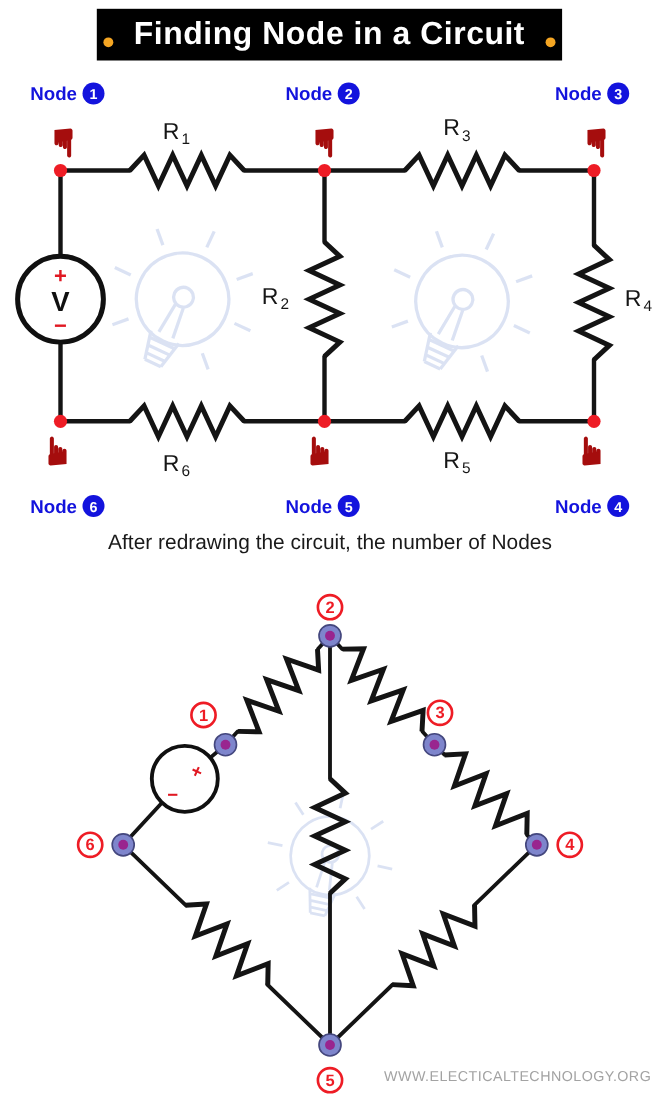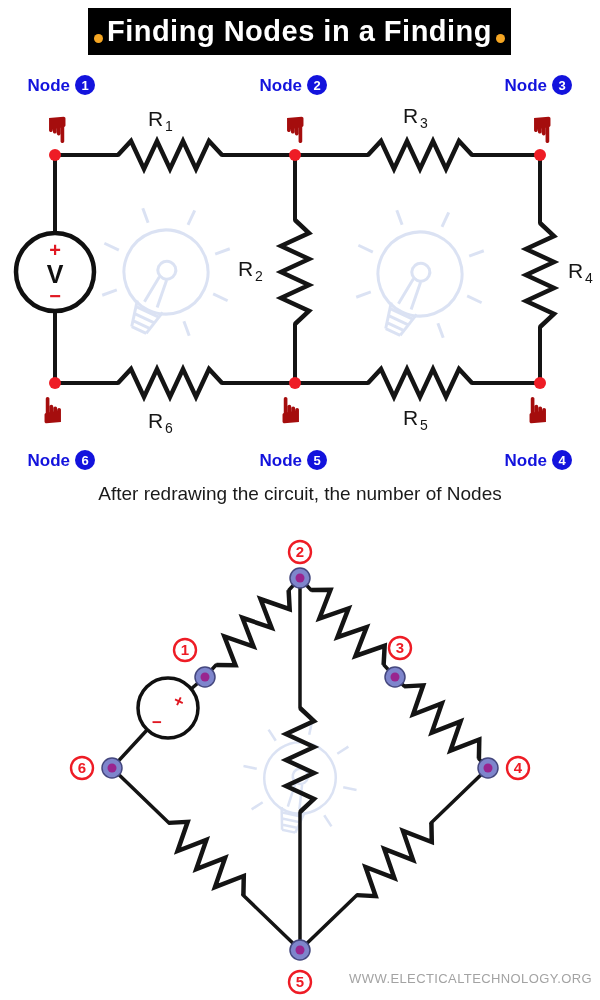--- a/index.html
+++ b/index.html
@@ -42,21 +42,21 @@
   .ndoti{fill:#99258f;}
   text{font-family:"Liberation Sans",sans-serif;}
 </style>
 </head>
 <body>
 
 <div class="page">
 
   <div class="header-bar">
     <span class="header-dot left"></span>
-    <span class="header-title">Finding Nodes in a Finding</span>
+    <span class="header-title">Finding Node in a Circuit</span>
     <span class="header-dot right"></span>
   </div>
 
   <svg class="svg1" width="600" height="420" viewBox="0 0 600 420">
     <defs>
       <path id="rzA" class="rz" d="M-52 0 L-39 -14 L-26 14 L-13 -14 L0 14 L13 -14 L26 14 L39 -14 L52 0"></path>
       <g id="bulbA" class="bulb">
         <circle cx="0" cy="0" r="42"></circle>
         <circle cx="0" cy="-2" r="9"></circle>
         <path d="M -7 36 L -4 7 M 7 36 L 4 7"></path>

